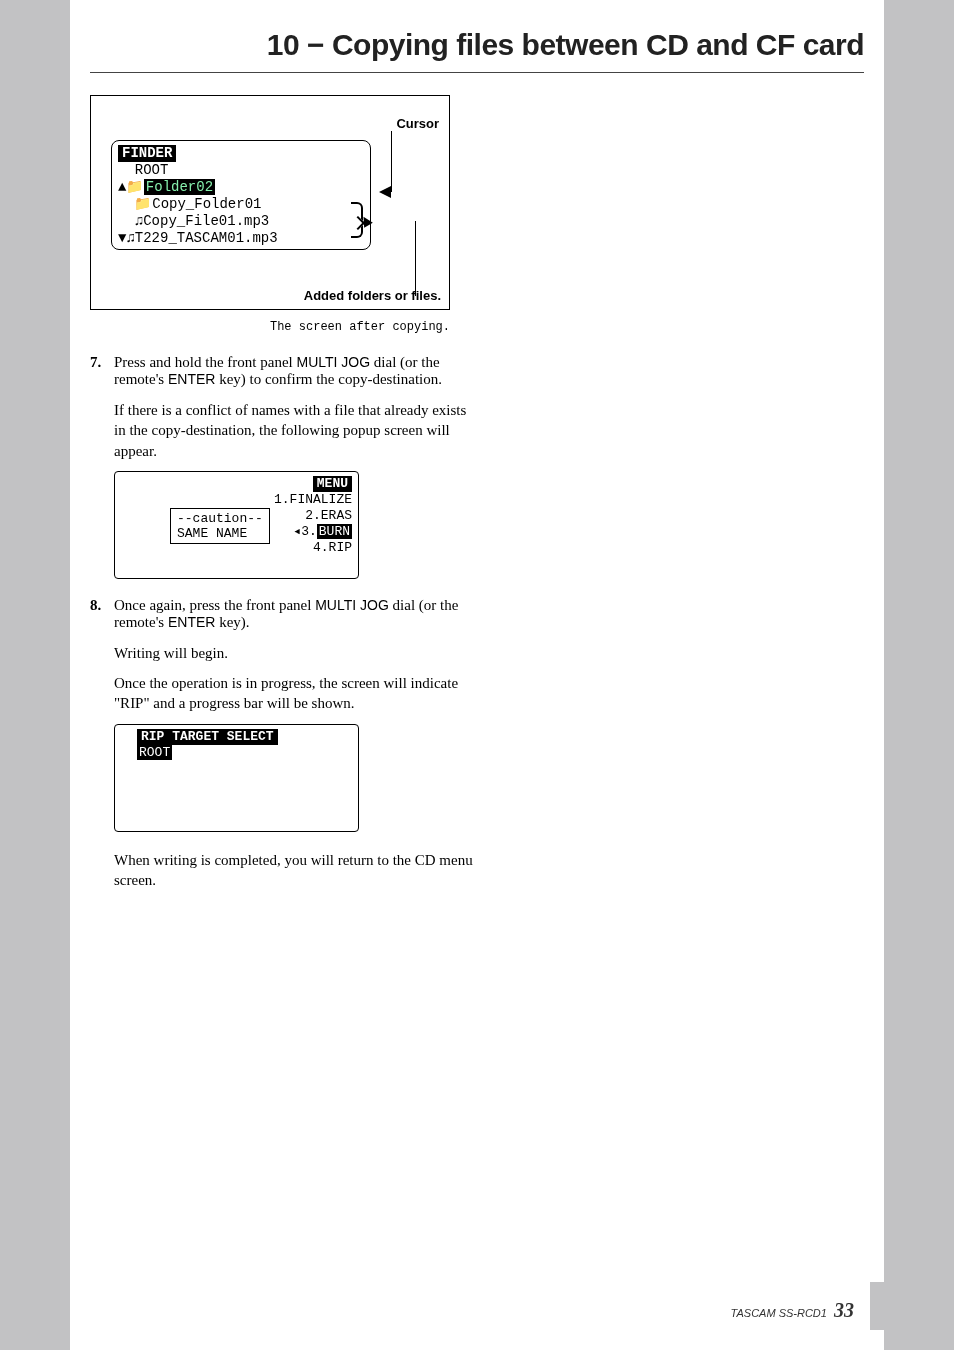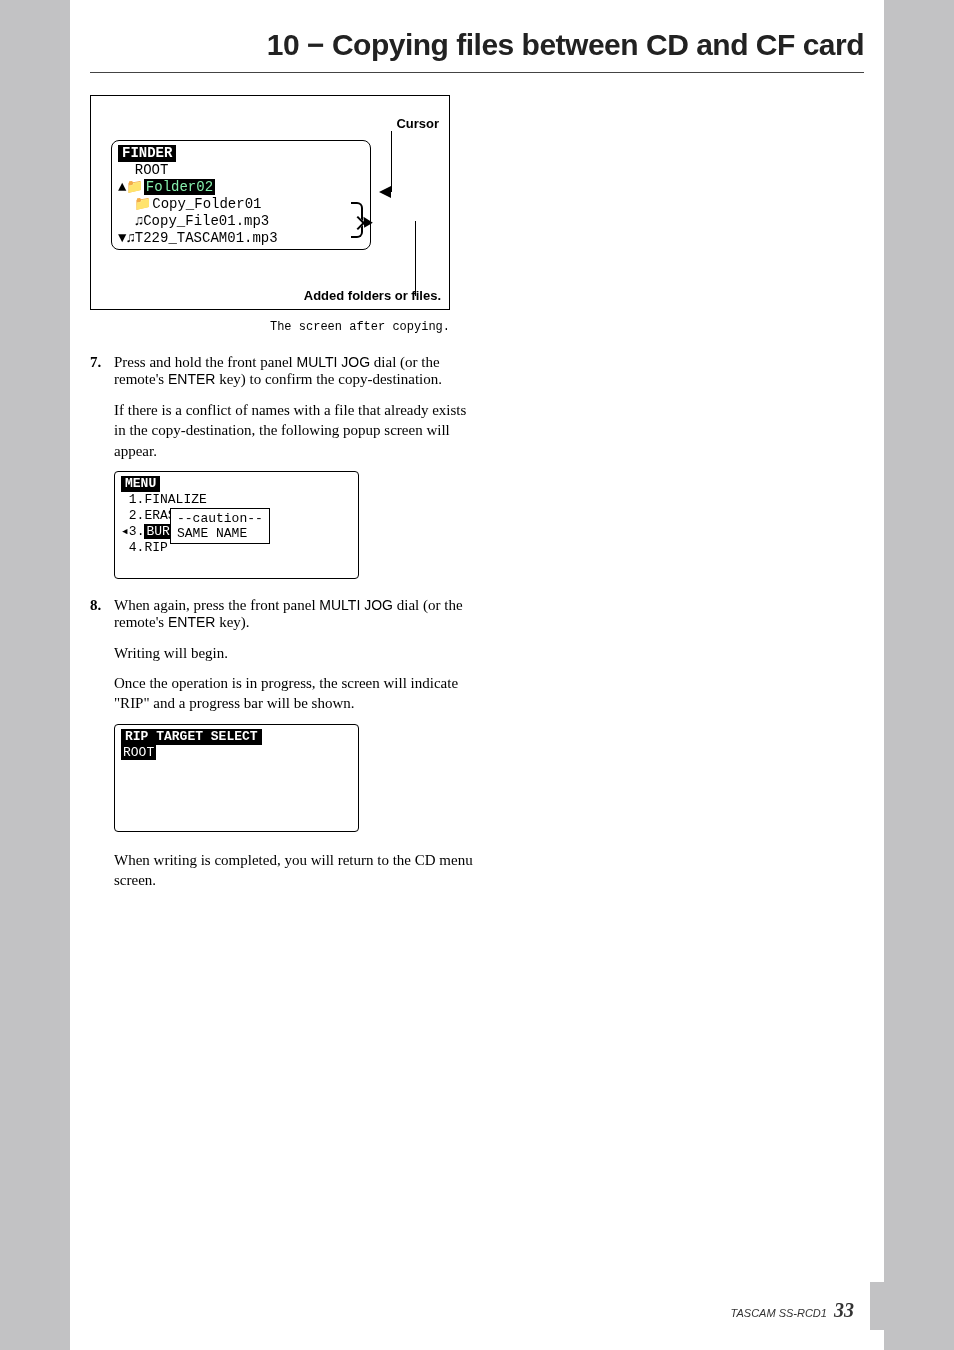--- a/index.html
+++ b/index.html
@@ -192,21 +192,21 @@
     margin-bottom: 18px;
     position: relative;
   }
   .lcd-small .hdr {
     background: #000;
     color: #fff;
     padding: 0 4px;
     display: inline-block;
     font-weight: bold;
   }
-  .lcd-small .row { white-space: pre; }
+  .lcd-small .row { white-space: pre; text-align: right; }
   .inv { background:#000; color:#fff; padding:0 2px; }
   .popup-box {
     position: absolute;
     left: 55px;
     top: 36px;
     border: 1px solid #000;
     background: #fff;
     padding: 2px 6px;
     font-size: 13px;
     line-height: 15px;
@@ -214,21 +214,21 @@
   .lcd-rip {
     margin-left: 24px;
     width: 245px;
     height: 108px;
     border: 1px solid #000;
     border-radius: 4px;
     background: #fff;
     font-family: "Courier New", monospace;
     font-size: 13px;
     line-height: 16px;
-    padding: 4px 6px;
+    padding: 4px 22px;
     position: relative;
     margin-bottom: 18px;
   }
   .lcd-rip .titlebar {
     background: #000;
     color: #fff;
     padding: 0 4px;
     display: inline-block;
     font-weight: bold;
   }
@@ -324,21 +324,21 @@
       <div class="row"> <span>4.RIP</span></div>
       <div class="popup-box">
         <div>--caution--</div>
         <div>SAME NAME</div>
       </div>
     </div>
 
     <div class="step">
       <div class="step-num">8.</div>
       <div class="step-body lead">
-        <span>When again, press the front panel </span><span class="sans">MULTI JOG</span><span> dial (or the remote's </span><span class="sans">ENTER</span><span> key).</span>
+        <span>Once again, press the front panel </span><span class="sans">MULTI JOG</span><span> dial (or the remote's </span><span class="sans">ENTER</span><span> key).</span>
       </div>
     </div>
     <div class="para">Writing will begin.</div>
     <div class="para">Once the operation is in progress, the screen will indicate "RIP" and a progress bar will be shown.</div>
 
     <div class="lcd-rip">
       <div class="row"><span class="titlebar">RIP TARGET SELECT</span></div>
       <div class="row"> <span class="inv">ROOT</span></div>
     </div>
 

